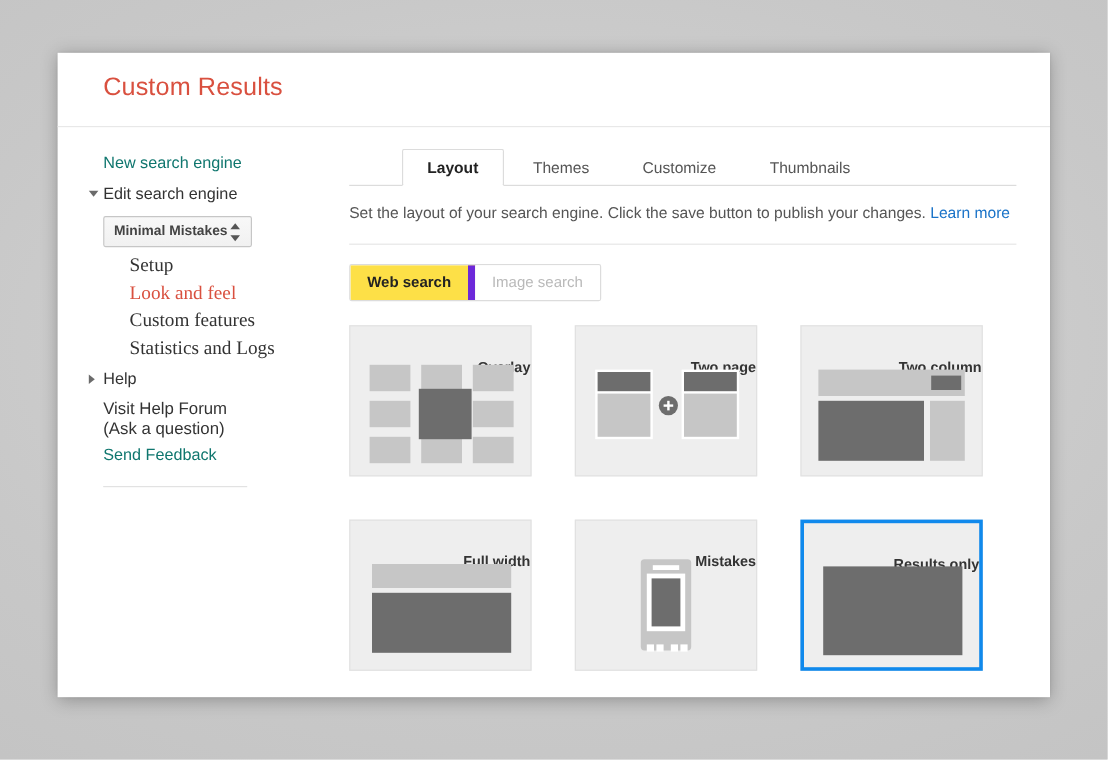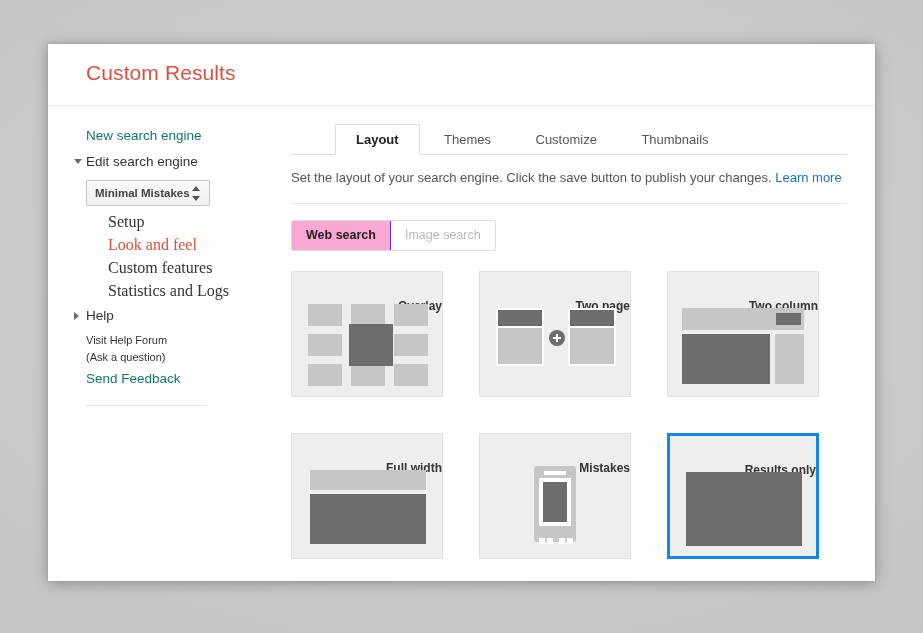--- a/index.html
+++ b/index.html
@@ -128,21 +128,21 @@
     font-size: 16px;
     color: #333333;
     padding: 2px 0 2px 60px;
     line-height: 19px;
     cursor: pointer;
     white-space: nowrap;
     font-family: Liberation Serif, serif;
   }
   .sub-link.active { color: #d9503f; }
   .nav-multiline {
-    font-size: 11px;
+    font-size: 14px;
     color: #333333;
     padding: 4px 0 0 38px;
     line-height: 17px;
     cursor: pointer;
   }
   .sidebar-divider {
     margin: 14px 0 0 38px;
     width: 120px;
     height: 1px;
     background: #e2e2e2;
@@ -204,24 +204,24 @@
   }
   .seg {
     font-size: 12.5px;
     padding: 7px 14px;
     line-height: 15px;
     cursor: pointer;
     background: #ffffff;
     color: #b9b9b9;
   }
   .seg.active {
-    background: #f9a8d4;
+    background: #fde047;
     color: #222;
     font-weight: bold;
-    border-right: 1px solid #6d28d9;
+    border-right: 6px solid #6d28d9;
   }
   .grid {
     margin: 20px 0 0 39px;
     display: grid;
     grid-template-columns: repeat(3, 152px);
     grid-gap: 36px 36px;
   }
   .card {
     width: 152px;
     height: 126px;

